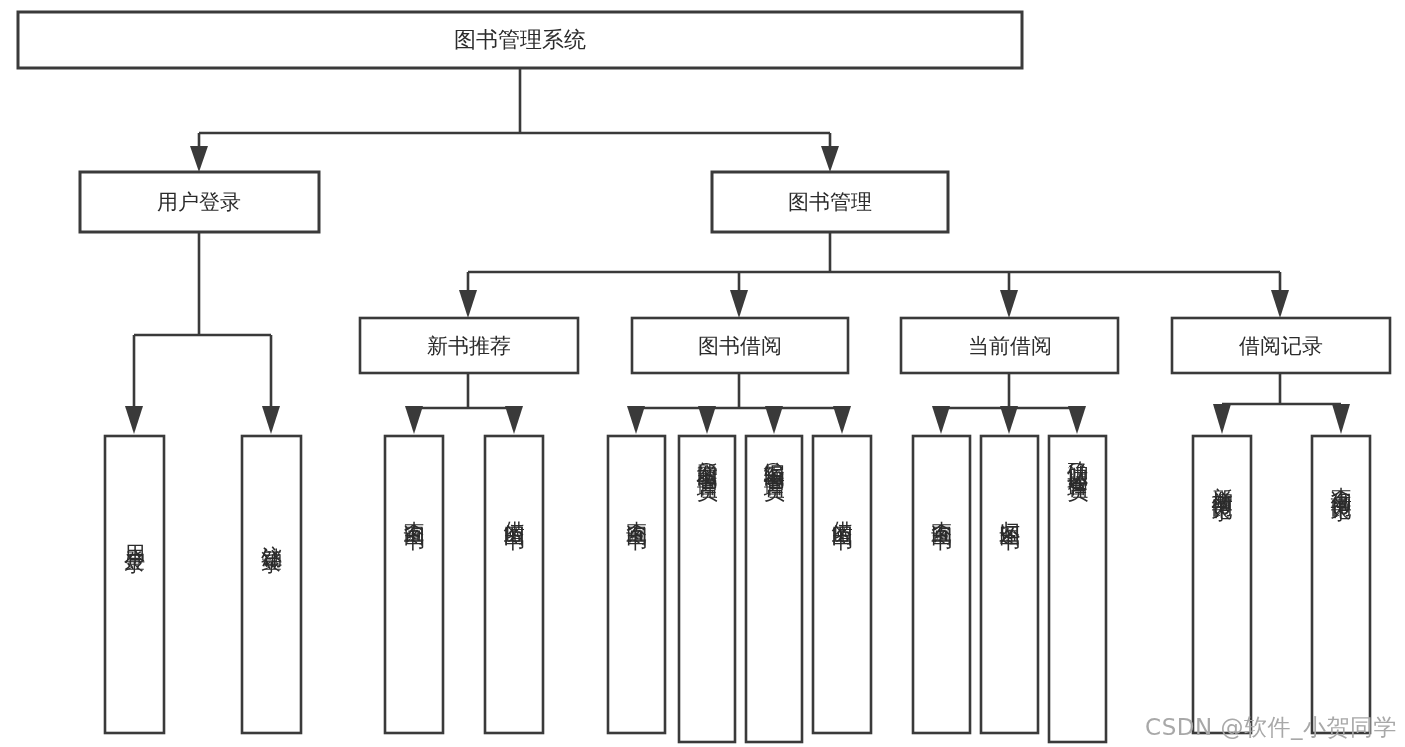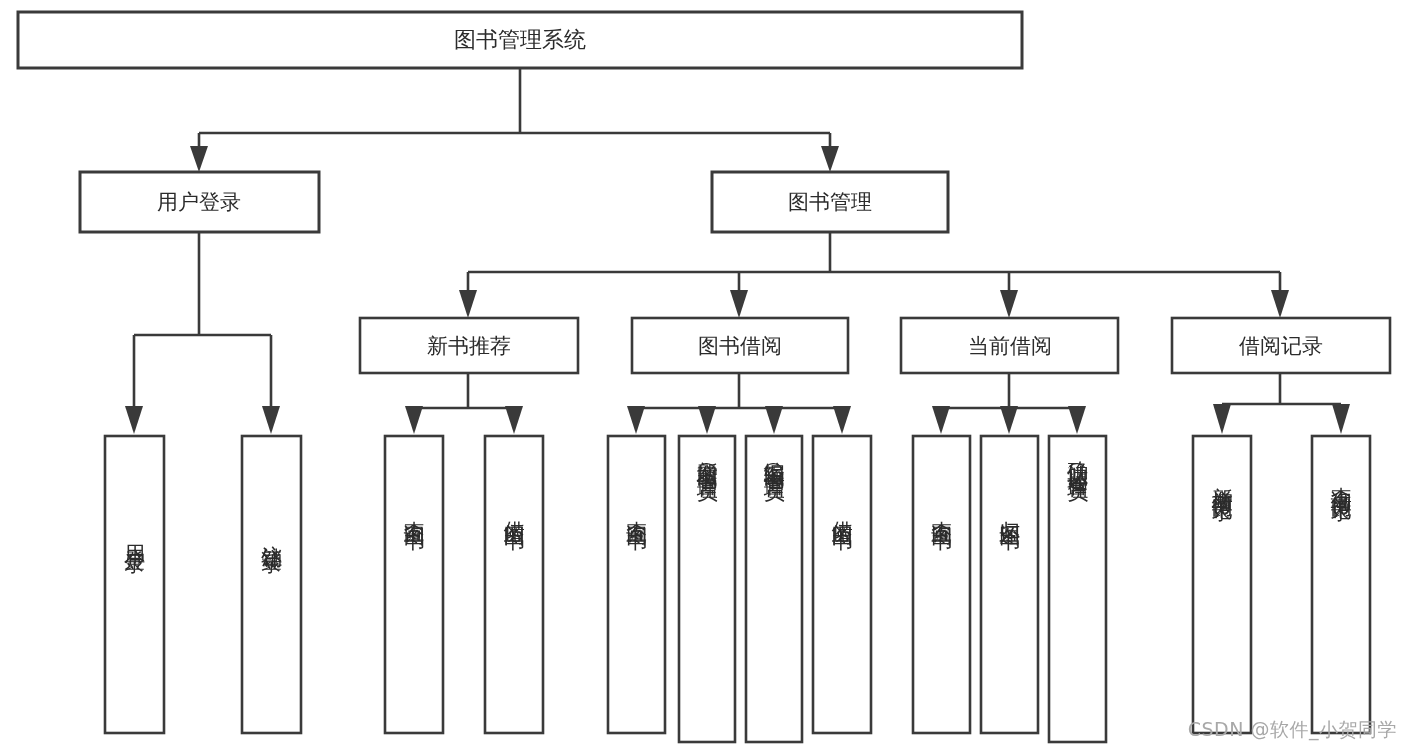--- a/index.html
+++ b/index.html
@@ -74,21 +74,21 @@
     line-height: 1.08;
     color: #2b2b2b;
     letter-spacing: 3px;
     white-space: nowrap;
   }
   .watermark {
     position: absolute;
     right: 8px;
     bottom: 4px;
     font-family: "DejaVu Sans", "Liberation Sans", sans-serif;
-    font-size: 19px;
+    font-size: 23px;
     color: #a8a8a8;
     letter-spacing: 0.5px;
     white-space: nowrap;
     pointer-events: none;
   }
 </style>
 </head>
 <body>
 
 <div id="diagram-root">

